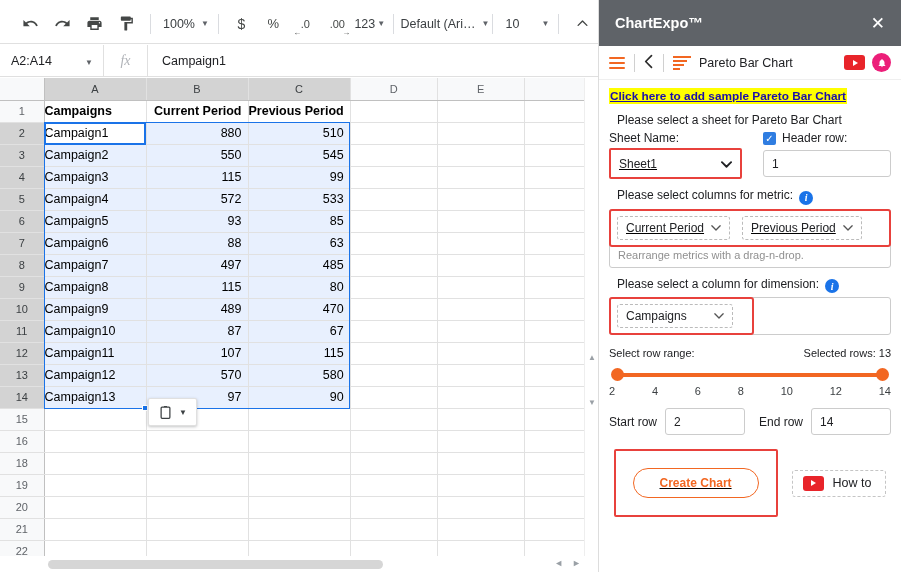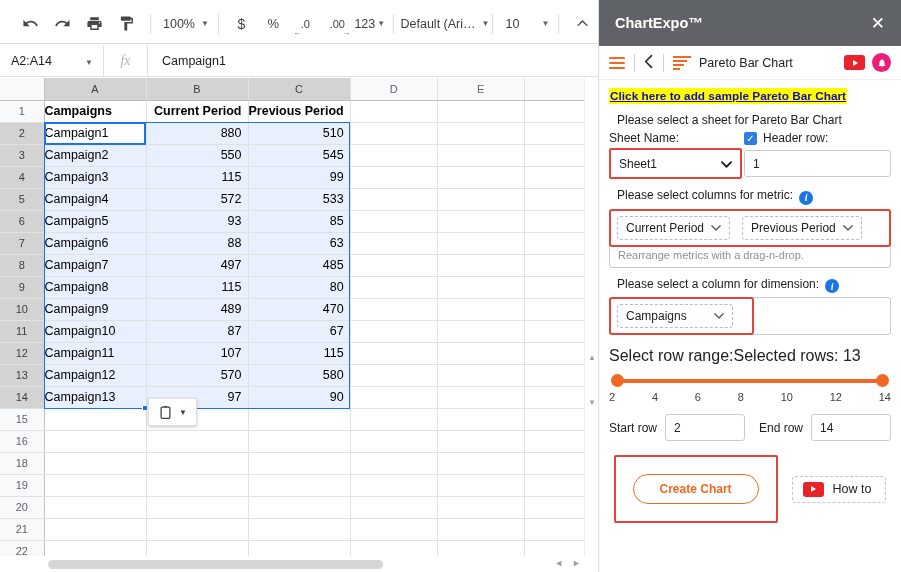--- a/index.html
+++ b/index.html
@@ -121,41 +121,41 @@
   .yt-btn::after { content:""; border-left:5px solid #fff; border-top:3.5px solid transparent;
                    border-bottom:3.5px solid transparent; margin-left:1px; }
   .bell-btn { width:19px; height:19px; border-radius:50%; background:#ec1e79;
               display:flex; align-items:center; justify-content:center; color:#fff;
               font-size:11px; cursor:pointer; }
 
   .p-body { padding:6px 10px 0 10px; }
   .samp-link { display:inline-block; background:#ffff00; color:#1a0dab; font-size:11.8px;
                font-weight:bold; text-decoration:underline; padding:1px 1px; cursor:pointer; }
   .p-lbl { font-size:12px; color:#202124; margin:9px 0 4px 8px; }
-  .row-2 { display:flex; gap:2px; align-items:center; }
+  .row-2 { display:flex; gap:21px; align-items:center; }
   .f-lbl { font-size:12px; color:#202124; }
   .chk { width:13px; height:13px; background:#2f7de1; border-radius:2px; display:inline-flex;
          align-items:center; justify-content:center; color:#fff; font-size:10px; margin-right:6px; }
   .sel-ctl { height:27px; border:1px solid #ccc; border-radius:3px; background:#fff;
              display:flex; align-items:center; justify-content:space-between;
              padding:0 8px; font-size:12px; color:#202124; }
-  .redbox { border:2.5px solid #e8413c; padding:0; border-radius:2px; }
+  .redbox { border:2.5px solid #e8413c; padding:0; border-radius:2px;text-decoration:underline; }
   .txt-in { height:27px; border:1px solid #ccc; border-radius:3px; background:#fff;
             display:flex; align-items:center; padding:0 8px; font-size:12px; color:#202124; }
   .info-i { display:inline-flex; width:14px; height:14px; border-radius:50%; background:#1a73e8;
             color:#fff; font-size:10px; font-style:italic; align-items:center; justify-content:center;
             font-weight:bold; margin-left:6px; vertical-align:-2px; font-family:"Liberation Serif", serif;}
   .metric-wrap { border:1px solid #ccc; border-radius:3px; background:#fff; padding:0; }
   .metric-chips { display:flex; align-items:center; gap:0px; padding:5px 6px 5px 6px; }
   .chip { border:1px dashed #bbb; border-radius:3px; padding:4px 8px; font-size:12px;
           color:#202124; display:flex; align-items:center; gap:7px; background:#fff; cursor:move; }
   .chip .cv { font-size:9px; color:#555; }
   .metric-hint { font-size:11px; color:#909090; padding:2px 8px 6px 8px; }
   .dim-wrap { border:1px solid #ccc; border-radius:3px; background:#fff; padding:5px 6px; }
-  .rr-head { display:flex; font-size:16px; color:#202124; margin-top:12px;}
+  .rr-head { display:flex; justify-content:space-between; font-size:11px; color:#202124; margin-top:12px;}
   .slider { position:relative; height:14px; margin:9px 4px 0 4px; }
   .sl-track { position:absolute; left:0; right:0; top:5px; height:4px; background:#f26722; border-radius:2px; }
   .sl-knob { position:absolute; top:0; width:13px; height:13px; border-radius:50%; background:#f26722; }
   .sl-ticks { display:flex; justify-content:space-between; margin:3px 0 0 0; font-size:11px; color:#3c4043; }
   .rowrange { display:flex; align-items:center; gap:8px; margin-top:11px; }
   .rowrange .f-lbl { white-space:nowrap; }
   .btn-row { display:flex; align-items:center; gap:14px; margin-top:14px; justify-content:center; }
   .create-btn { border:1px solid #f26722; color:#f26722; background:#fff; border-radius:16px;
                 font-size:12px; font-weight:bold; padding:7px 26px; cursor:pointer; white-space:nowrap; }
   .howto-btn { border:1px dashed #c5c5c5; border-radius:3px; padding:5px 14px 5px 10px;

